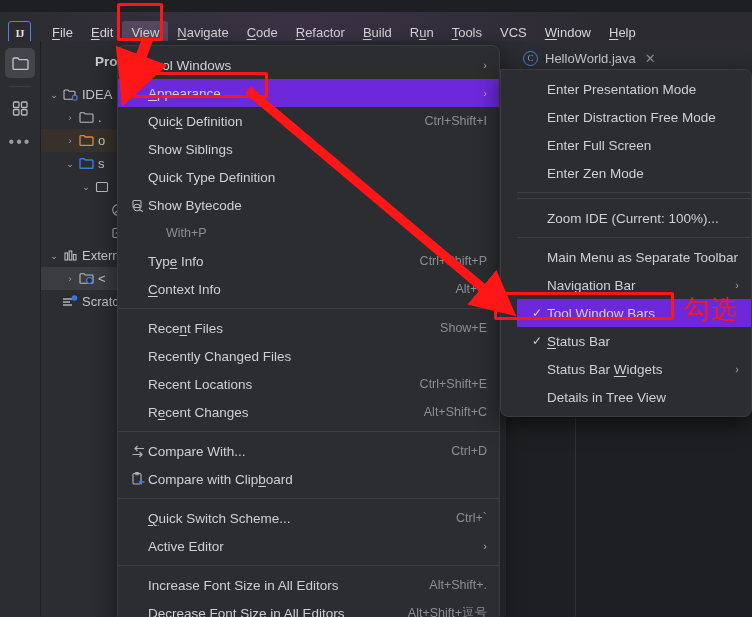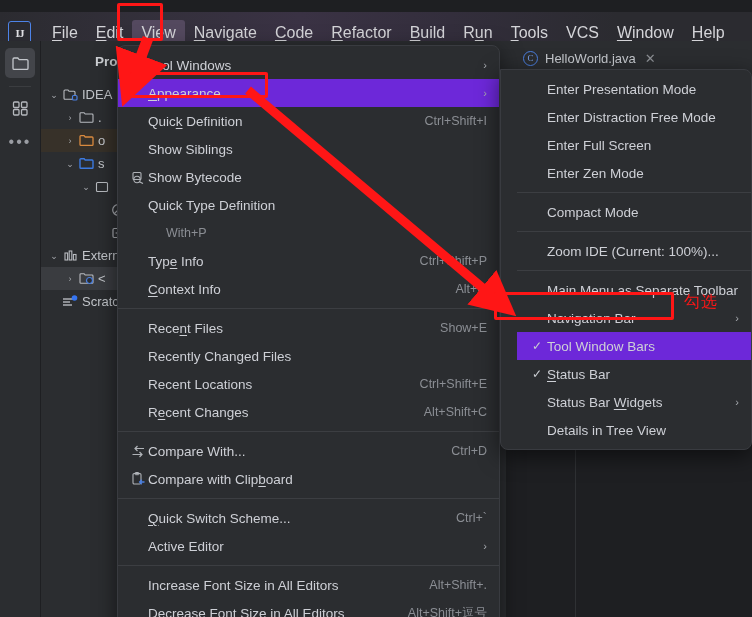--- a/index.html
+++ b/index.html
@@ -29,21 +29,21 @@
     border-radius: 3px;
     display: flex; align-items: center; justify-content: center;
     color: #e0e0e4; font-size: 11px; font-weight: bold;
     letter-spacing: -1px;
     font-family: "Liberation Serif", serif;
     background: #2a2a30;
   }
   .menubar-items { display: flex; align-items: center; }
   .mb-item {
     color: #d4d4d8;
-    font-size: 16px;
+    font-size: 13px;
     padding: 4px 9px;
     white-space: nowrap;
     cursor: default;
   }
   .mb-item u { text-decoration: underline; text-underline-offset: 2px; }
   .mb-item.active {
     background: #54495f;
     border-radius: 3px;
   }
 
@@ -148,21 +148,21 @@
   
   .ann-box {
     position: absolute;
     border: 3px solid #ff1616;
     border-radius: 2px;
     pointer-events: none;
   }
   .ann-text {
     position: absolute;
     color: #ff1616;
-    font-size: 16px;
+    font-size: 26px;
     font-family: Liberation Serif, serif;
     letter-spacing: 1px;
   }
   .ann-svg { position: absolute; left: 0; top: 0; width: 752px; height: 617px; pointer-events: none; }
 </style>
 </head>
 <body>
 
 <div id="root">
 
@@ -340,35 +340,35 @@
       <div class="mi">
         <span class="mi-check"></span>
         <span class="mi-label">Quic<u>k</u> Definition</span>
         <span class="mi-short">Ctrl+Shift+I</span>
       </div>
       <div class="mi">
         <span class="mi-check"></span>
         <span class="mi-label">Show Siblings</span>
       </div>
       <div class="mi">
+        <span class="mi-check"></span>
+        <span class="mi-label">Quick Type Definition</span>
+      </div>
+      <div class="mi">
         <span class="mi-icon">
           <svg width="14" height="13" viewBox="0 0 14 13">
             <rect x="2" y="1.5" width="8" height="7" rx="1" fill="none" stroke="#b0b3b8" stroke-width="1.1"></rect>
             <circle cx="6" cy="8.5" r="3.2" fill="none" stroke="#b0b3b8" stroke-width="1.1"></circle>
             <line x1="8.4" y1="10.8" x2="12" y2="12.5" stroke="#b0b3b8" stroke-width="1.2"></line>
           </svg>
         </span>
         <span class="mi-label">Show Bytecode</span>
       </div>
       <div class="mi">
         <span class="mi-check"></span>
-        <span class="mi-label">Quick Type Definition</span>
-      </div>
-      <div class="mi">
-        <span class="mi-check"></span>
         <span class="mi-short">With+P</span>
       </div>
       <div class="mi">
         <span class="mi-check"></span>
         <span class="mi-label">Typ<u>e</u> Info</span>
         <span class="mi-short">Ctrl+Shift+P</span>
       </div>
       <div class="mi">
         <span class="mi-check"></span>
         <span class="mi-label"><u>C</u>ontext Info</span>
@@ -450,24 +450,20 @@
       </div>
       <div class="mi">
         <span class="mi-check"></span>
         <span class="mi-label">Enter Full Screen</span>
       </div>
       <div class="mi">
         <span class="mi-check"></span>
         <span class="mi-label">Enter Zen Mode</span>
       </div>
       <div class="mi-sep"></div>
-      <div class="mi">
-        <span class="mi-check"></span>
-        <span class="mi-label">Compact Mode</span>
-      </div>
       <div class="mi-sep"></div>
       <div class="mi">
         <span class="mi-check"></span>
         <span class="mi-label">Zoom IDE (Current: 100%)...</span>
       </div>
       <div class="mi-sep"></div>
       <div class="mi">
         <span class="mi-check"></span>
         <span class="mi-label">Main Menu as Separate Toolbar</span>
       </div>

